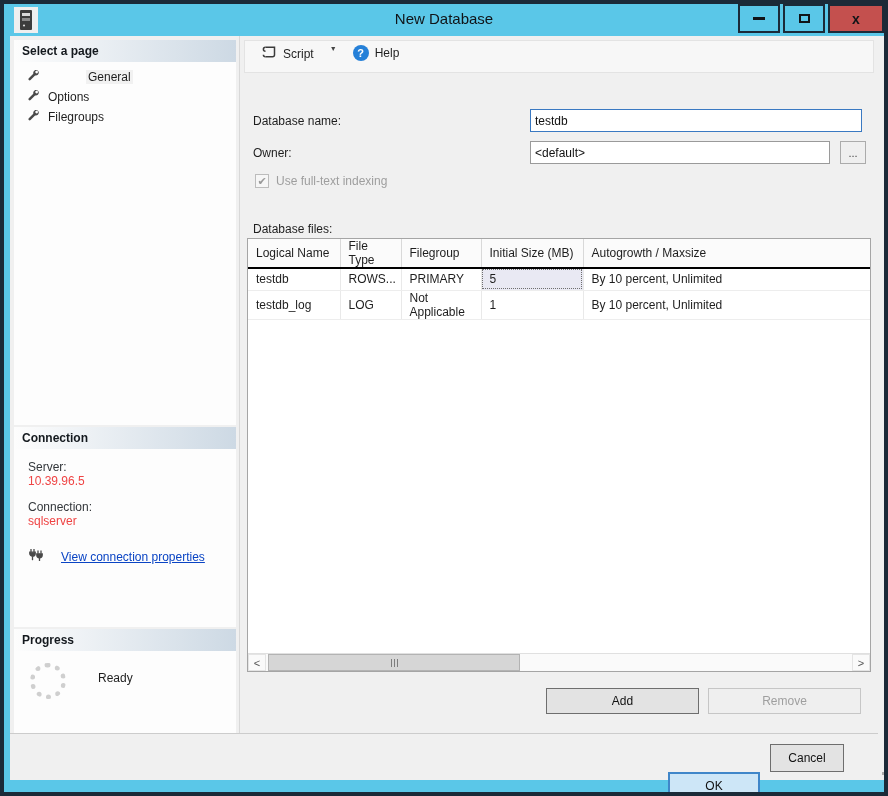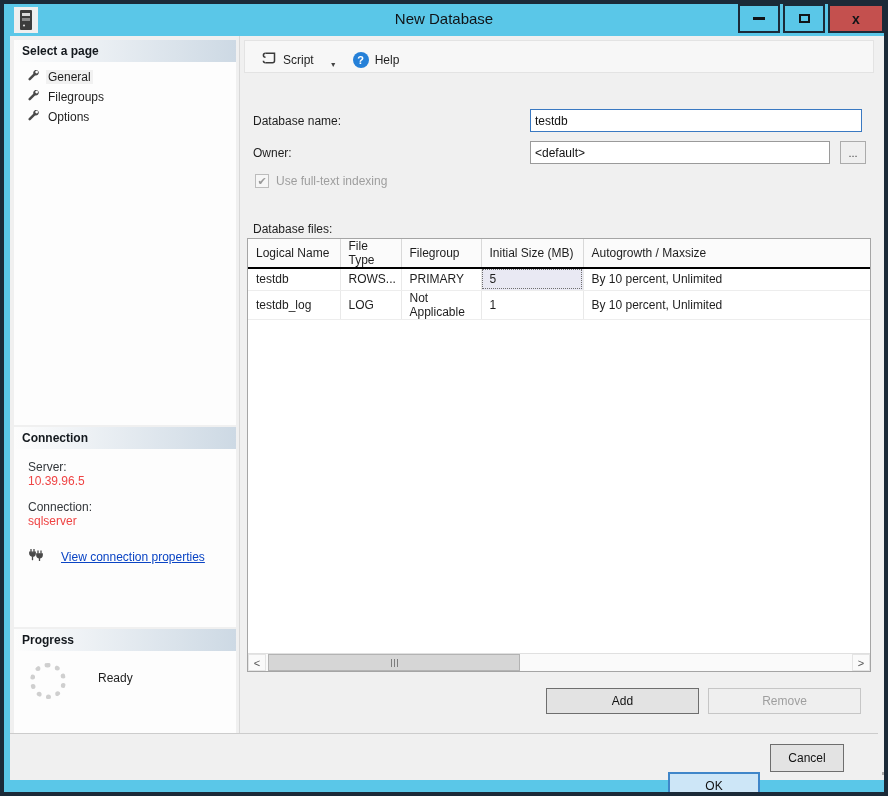--- a/index.html
+++ b/index.html
@@ -28,33 +28,33 @@
   
   .panel{ position:absolute; left:4px; width:222px; background:#fdfdfd; }
   .panel-hd{ height:22px; line-height:22px; padding-left:8px; font-weight:bold;
     background:linear-gradient(90deg,#fdfdfd 0%,#cdd9e4 100%); color:#14191e; }
   .panel-pages{ top:4px; height:385px; }
   .panel-conn{ top:391px; height:200px; }
   .panel-prog{ top:593px; height:104px; }
   .tree{ padding:5px 0 0 8px; }
   .tree-item{ display:flex; align-items:center; gap:7px; padding:2px 4px; cursor:pointer; }
   .tree-item .lbl{ padding:0 2px; }
-  .tree-item.sel .lbl{ background:#f1f1f1; }
+  .tree-item.sel .lbl{ background:#f1f1f1;margin-left:40px; }
   .conn-body{ padding:11px 0 0 14px; }
   .conn-lbl{ color:#33373b; margin-top:12px; }
   .conn-lbl:first-child{ margin-top:0; }
   .conn-val{ color:#ef4444; }
   .conn-link-row{ display:flex; align-items:center; gap:17px; margin-top:20px; }
   .link{ color:#0a44c4; text-decoration:underline; cursor:pointer; }
   .prog-body{ display:flex; align-items:flex-start; gap:32px; padding:12px 0 0 16px; }
   .spinner{ width:36px; height:36px; border:5px dotted #cfcfcf; border-radius:50%; }
   .prog-status{ margin-top:8px; }
   
   .toolbar{ position:absolute; left:234px; top:4px; width:630px; height:33px;
-    background:#f7f7f7; border:1px solid #e3e3e3; display:flex; align-items:flex-end;
+    background:#f7f7f7; border:1px solid #e3e3e3; display:flex; align-items:flex-start;
     padding-left:10px; gap:6px; }
   .tb-btn{ display:flex; align-items:center; gap:6px; padding:4px 6px; cursor:pointer; }
   .dd-arrow{ font-size:7px; color:#444; padding:4px 4px; cursor:pointer; }
   .help-badge{ width:16px; height:16px; border-radius:50%; background:#2580d8; color:#fff;
     font-weight:bold; font-size:11px; display:flex; align-items:center; justify-content:center; }
   
   .fld-lbl{ position:absolute; color:#1e1e1e; }
   .txt{ position:absolute; height:23px; border:1px solid #9a9a9a; background:#fff;
     font-family:"Liberation Sans",sans-serif; font-size:12px; padding:0 4px; color:#111; }
   .txt.focus{ border:1px solid #3a79c2; }
@@ -142,30 +142,30 @@
           </span>
           <span class="lbl">General</span>
         </div>
         <div class="tree-item">
           <span>
             <svg width="13" height="13" viewBox="0 0 16 16">
                 <path d="M11.2 1.3c1.9-.6 3.9.4 4.4 2.2.4 1.3 0 2.7-1 3.6-.9.9-2.2 1.2-3.4.9l-5.6 5.6c-.6.6-1.6.6-2.2 0-.6-.6-.6-1.6 0-2.2l5.6-5.6c-.3-1.2 0-2.5.9-3.4z" fill="#4a4a4a"></path>
                 <circle cx="13.1" cy="3.8" r="1.7" fill="#fdfdfd"></circle>
               </svg>
           </span>
-          <span class="lbl">Filegroups</span>
+          <span class="lbl">Options</span>
         </div>
         <div class="tree-item">
           <span>
             <svg width="13" height="13" viewBox="0 0 16 16">
                 <path d="M11.2 1.3c1.9-.6 3.9.4 4.4 2.2.4 1.3 0 2.7-1 3.6-.9.9-2.2 1.2-3.4.9l-5.6 5.6c-.6.6-1.6.6-2.2 0-.6-.6-.6-1.6 0-2.2l5.6-5.6c-.3-1.2 0-2.5.9-3.4z" fill="#4a4a4a"></path>
                 <circle cx="13.1" cy="3.8" r="1.7" fill="#fdfdfd"></circle>
               </svg>
           </span>
-          <span class="lbl">Options</span>
+          <span class="lbl">Filegroups</span>
         </div>
       </div>
     </div>
 
     <div class="panel panel-conn">
       <div class="panel-hd">Connection</div>
       <div class="conn-body">
         <div class="conn-lbl">Server:</div>
         <div class="conn-val">10.39.96.5</div>
         <div class="conn-lbl">Connection:</div>

